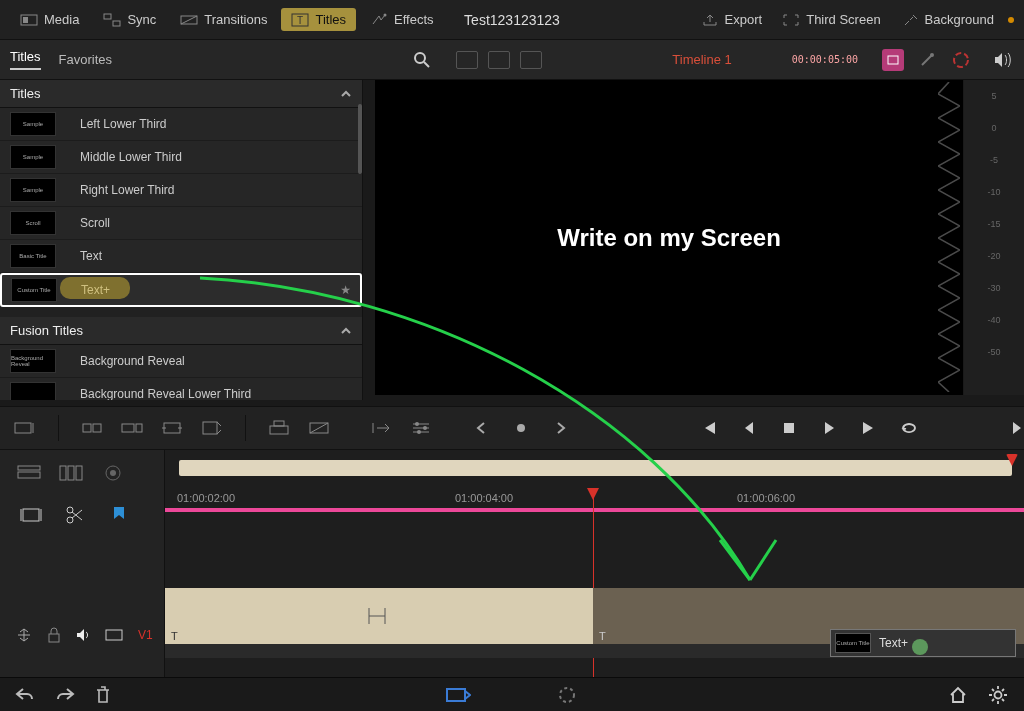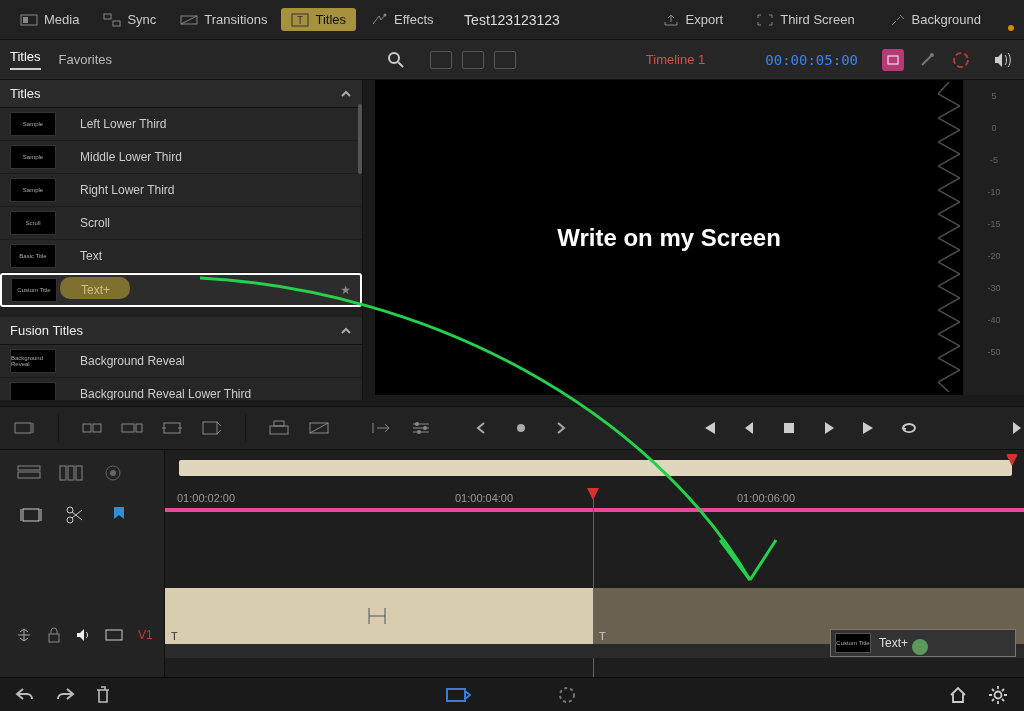--- a/index.html
+++ b/index.html
@@ -30,41 +30,41 @@
     color: #ccc;
     cursor: pointer;
     border-radius: 3px;
   }
   .menuitem.highlighted { background: rgba(255,220,80,0.6); color:#111; }
   .icon-slot { width:18px; height:14px; display:inline-block; }
   .project-title {
     position: absolute; left:50%; transform:translateX(-50%);
     color:#ddd; font-size:14px; font-weight:500;
   }
-  .group-right { margin-left:auto; display:flex; align-items:flex-end; gap:13px; }
+  .group-right { margin-left:auto; display:flex; align-items:center; gap:0; }
   .badge-dot { width:6px; height:6px; border-radius:50%; background:#d48a00; margin-left:4px; }
 
   
   .subbar {
     height: 40px;
     background: #262626;
     display:flex;
     align-items:center;
     border-bottom:1px solid #111;
     padding-left: 10px;
     padding-right: 8px;
   }
   .library-tabs { display:flex; align-items:center; gap:18px; }
   .library-tabs span { font-size:13px; color:#bbb; cursor:pointer; }
   .library-tabs .active { color:#fff; border-bottom:2px solid #ccc; padding-bottom:4px; }
   .search-btn { margin-left:auto; margin-right:12px; width:24px; height:24px; display:flex; align-items:center; justify-content:center; cursor:pointer; }
   .toolbar-icons { display:flex; align-items:center; gap:10px; padding:0 10px; }
   .tool-ico { width:22px; height:18px; border:1px solid #555; border-radius:2px; cursor:pointer; }
   .timeline-name { color:#d94f3a; font-size:13px; margin-left:120px; }
-  .timecode { color:#3b82f6; font-size:14px; font-family:"Menlo",monospace; margin-left:60px; margin-right:16px;}
+  .timecode { color:#fca5a5; font-size:10px; font-family:"Menlo",monospace; margin-left:60px; margin-right:16px;}
   .source-icons { display:flex; align-items:center; gap:12px; margin-left:8px; }
   .src-ico { width:22px; height:22px; border-radius:3px; display:flex; align-items:center; justify-content:center; cursor:pointer; }
   .src-ico.magenta { background:#b53b78; }
   .spk { width:26px; height:26px; display:flex; align-items:center; justify-content:center; }
 
   
   .left-panel {
     position:absolute; top:80px; left:0; width:363px; height:320px;
     background:#212121; border-right:1px solid #111;
     overflow:hidden;

